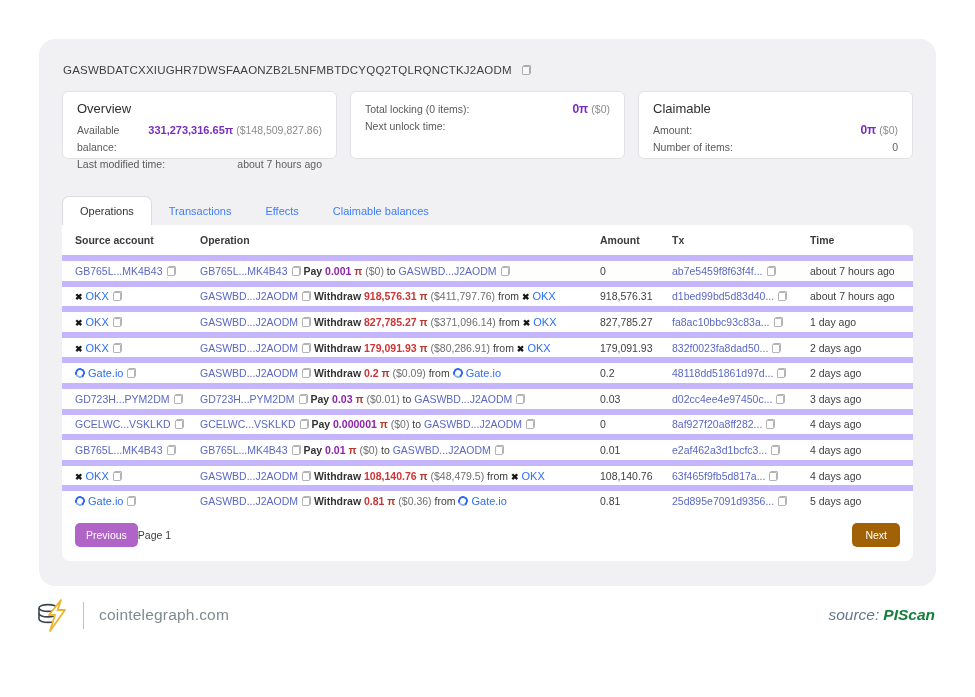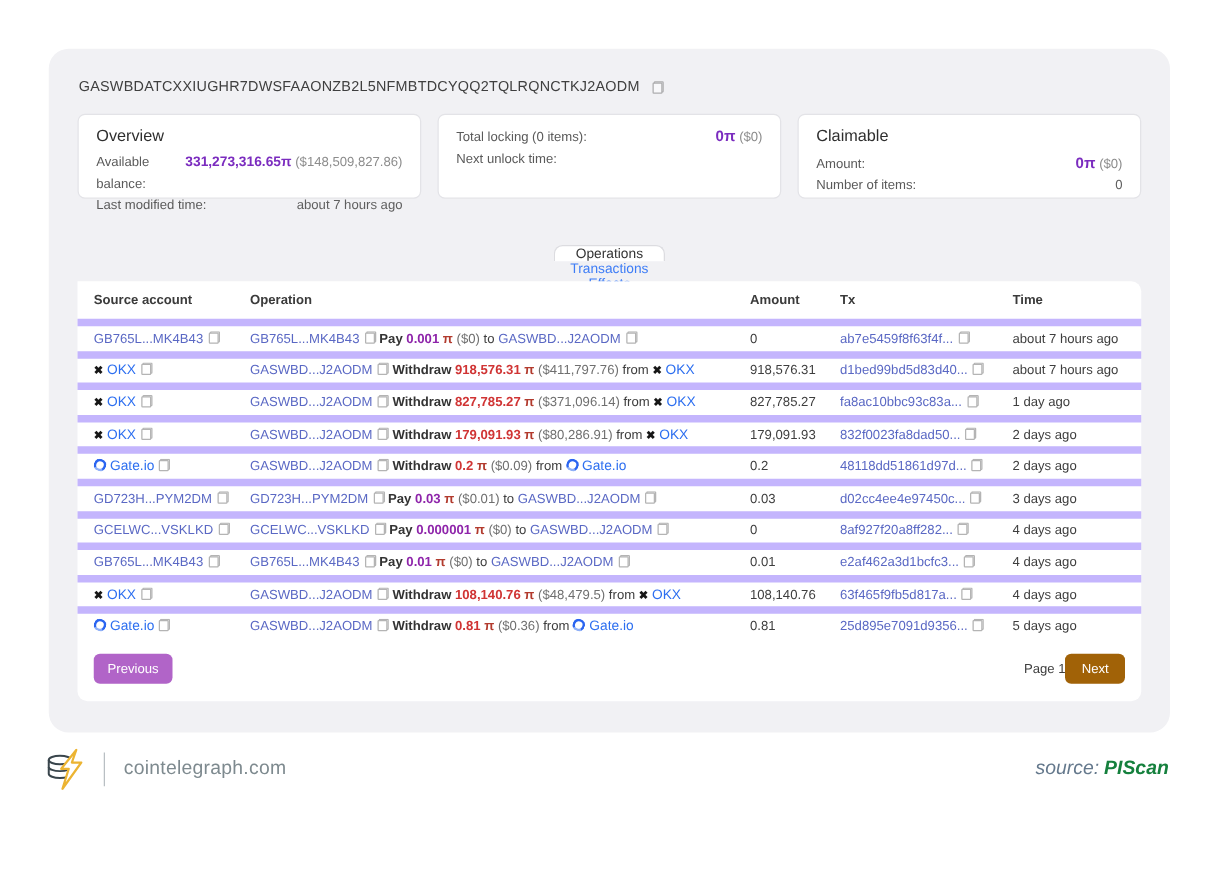--- a/index.html
+++ b/index.html
@@ -20,21 +20,21 @@
   .card-title { font-size:13px; color:#2e2e2e; margin-bottom:6px; }
   .card-row { display:flex; justify-content:space-between; align-items:baseline;
     font-size:10.5px; line-height:17px; }
   .card-label { color:#5a5a5a; }
   .card-amount { color:#7b2cbf; font-weight:bold; font-size:12px; }
   .card-amount.big { font-size:11px; }
   .card-usd { color:#8c8c8c; font-size:10.5px; margin-left:3px; }
   .card-plain { color:#5f5f5f; }
 
   
-  .tabs { display:flex; align-items:center; height:29px; margin-top:37px;flex-direction:column; }
+  .tabs { display:flex; align-items:flex-start; height:29px; margin-top:37px; }
   .tab { font-size:11px; height:29px; display:flex; align-items:center;
     padding:0 17px; cursor:pointer; }
   .tab.active { background:#fff; border:1px solid #dcdce0; border-bottom:none;
     border-radius:7px 7px 0 0; color:#333; font-weight:500; position:relative; z-index:2; }
   .tab.inactive { color:#3e7df6; }
 
   
   .table-card { background:#fff; border-radius:0 8px 8px 8px; position:relative; z-index:1; }
   .thead, .trow { display:grid; grid-template-columns:125px 400px 72px 138px 1fr;
     align-items:center; padding:0 13px; }
@@ -55,21 +55,21 @@
   .copy-ic::before { content:""; position:absolute; left:0; bottom:0; width:6px; height:7px;
     border:1px solid #777; border-radius:1px; background:#fff; z-index:1; }
   .verb { color:#333; font-weight:600; }
   .amt-pay { color:#8e24aa; font-weight:bold; }
   .amt-wd  { color:#d03434; font-weight:bold; }
   .pi-sym  { color:#b23b2e; font-weight:bold; }
   .usd-txt { color:#6f6f6f; }
 
   
   .pg { display:flex; align-items:center; padding:12px 13px 14px; }
-  .pg-center { flex:1; text-align:right; font-size:10.5px; color:#3e3e3e; }
+  .pg-center { flex:1; text-align:left; font-size:10.5px; color:#3e3e3e; }
   .btn { border:none; color:#fff; font-size:10.5px; border-radius:5px;
     padding:6px 11px; cursor:pointer; font-family:"Liberation Sans",sans-serif; }
   .btn-prev { background:#b164c8; }
   .btn-next { background:#a16207; padding:6px 13px; }
 
   
   .footer { position:absolute; left:36px; right:40px; top:592px; height:46px;
     display:flex; align-items:center; }
   .f-divider { width:1px; height:27px; background:#b9bfc3; margin:0 15px 0 13px; }
   .f-site { font-size:15.5px; color:#7e8a8f; letter-spacing:.2px; }

